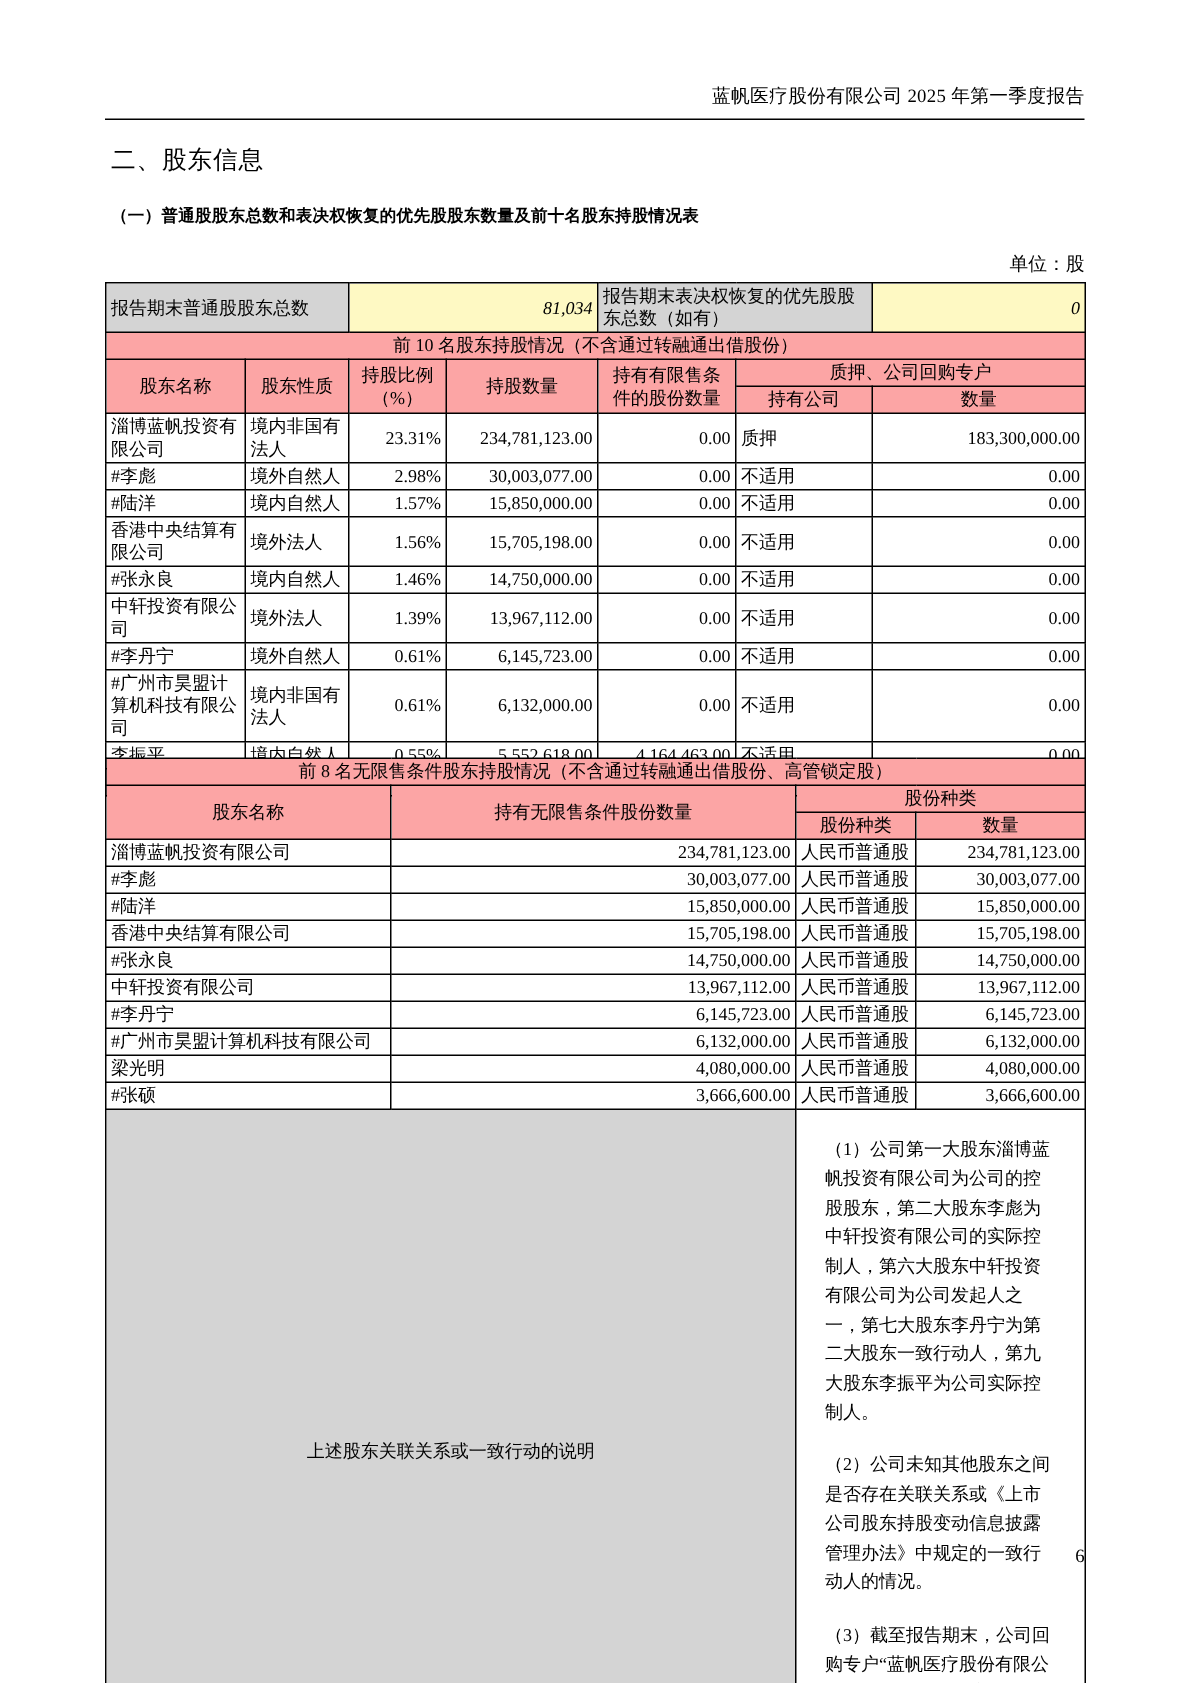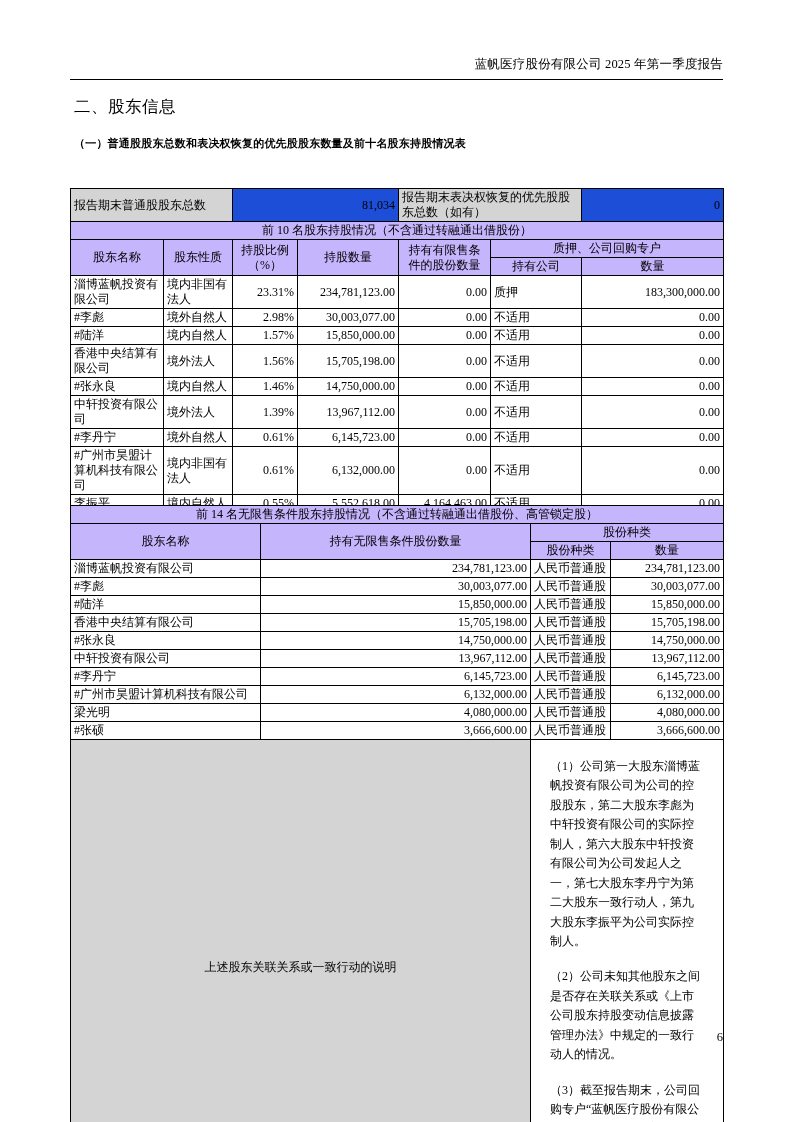--- a/index.html
+++ b/index.html
@@ -75,30 +75,30 @@
   }
   table.grid td, table.grid th {
     border: 1px solid #000000;
     padding: 1px 3px;
     vertical-align: middle;
     font-weight: normal;
     word-break: break-all;
     overflow: hidden;
   }
   .hd {
-    background: #c4b5fd;
+    background: #fca5a5;
     text-align: center;
   }
   .lbl {
     background: #d4d4d4;
   }
   .c { text-align: center; }
   .l { text-align: left; }
   .r { text-align: right; padding-right: 5px; }
-  .white { background: #1d4ed8; }
+  .white { background: #fef9c3; font-style: italic; }
 
   #table-top { left: 70px; top: 188px; width: 653px; }
   #table-bottom { left: 70px; top: 505px; width: 653px; }
 
   .notes-cell {
     text-align: left;
     line-height: 1.62;
     padding: 3px 5px 3px 6px;
     font-size: 12px;
   }
@@ -116,20 +116,21 @@
 </head>
 <body>
 
 <div class="page">
 
   <div class="doc-header">蓝帆医疗股份有限公司 2025 年第一季度报告</div>
   <div class="header-rule"></div>
 
   <div class="h-section">二、股东信息</div>
   <div class="h-sub">（一）普通股股东总数和表决权恢复的优先股股东数量及前十名股东持股情况表</div>
+  <div class="unit-label">单位：股</div>
 
   <table class="grid" id="table-top">
     <colgroup>
       <col style="width:93px">
         <col style="width:69px">
         <col style="width:65px">
       <col style="width:101px">
         <col style="width:92px">
         <col style="width:91px">
         <col style="width:142px">
@@ -259,21 +260,21 @@
 
   <table class="grid" id="table-bottom">
     <colgroup>
       <col style="width:190px">
         <col style="width:270px">
         <col style="width:80px">
         <col style="width:113px">
     </colgroup>
     <tbody>
       <tr>
-        <td class="hd" colspan="4">前 14 名无限售条件股东持股情况（不含通过转融通出借股份、高管锁定股）</td>
+        <td class="hd" colspan="4">前 8 名无限售条件股东持股情况（不含通过转融通出借股份、高管锁定股）</td>
       </tr>
       <tr>
         <td class="hd" rowspan="2">股东名称</td>
         <td class="hd" rowspan="2">持有无限售条件股份数量</td>
         <td class="hd" colspan="2">股份种类</td>
       </tr>
       <tr>
         <td class="hd">股份种类</td>
         <td class="hd">数量</td>
       </tr>

